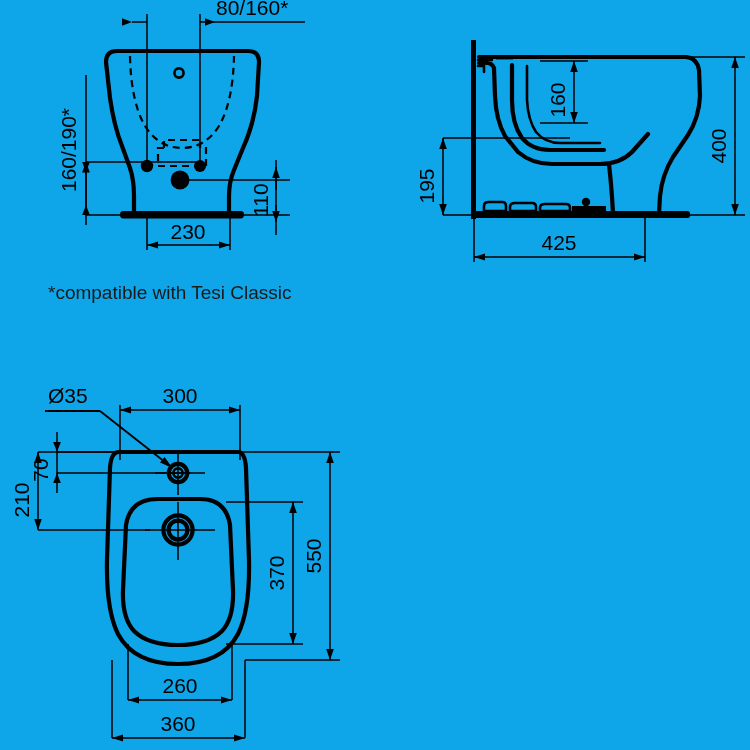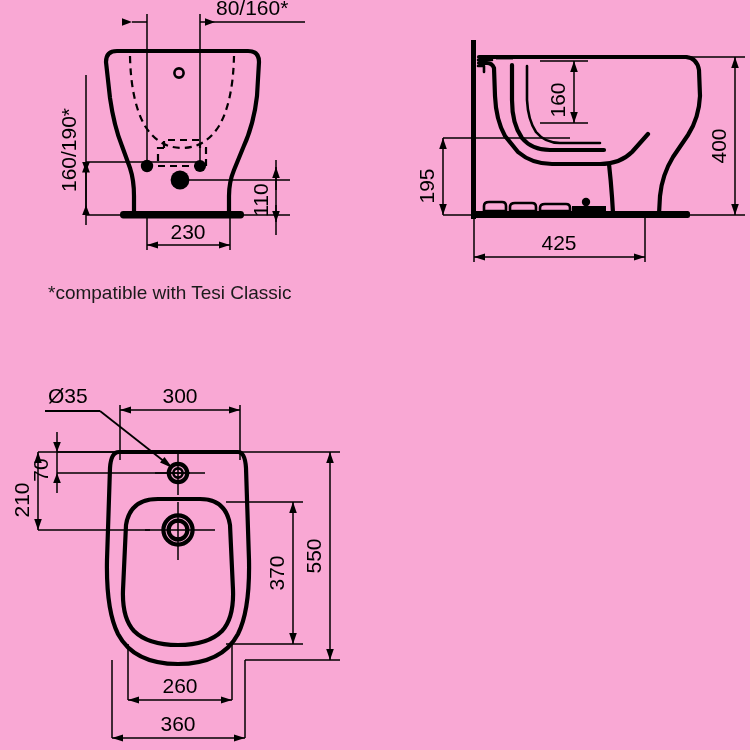--- a/index.html
+++ b/index.html
@@ -11,21 +11,21 @@
   body {
     width: 750px;
     height: 750px;
     font-family: "Liberation Sans", sans-serif;
     overflow: hidden;
   }
   #drawing-root {
     position: relative;
     width: 750px;
     height: 750px;
-    background: #f9a8d4;
+    background: #0ea5e9;
   }
   svg#tech-drawing {
     display: block;
     width: 750px;
     height: 750px;
   }
   .outline {
     fill: none;
     stroke: #000000;
     stroke-width: 4.2;

